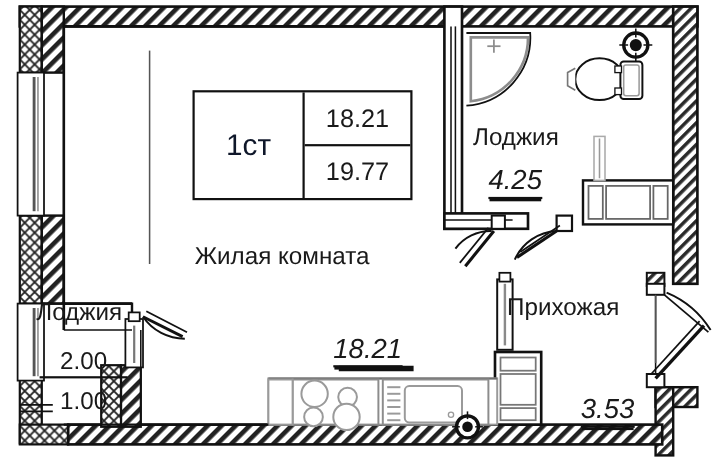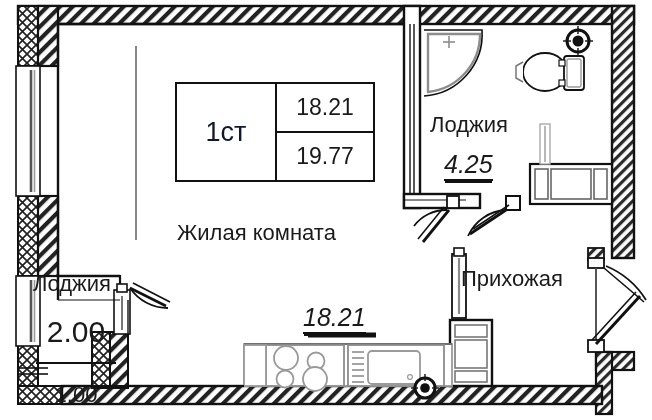--- a/index.html
+++ b/index.html
@@ -41,33 +41,33 @@
     border-bottom: 2px solid #111;
     box-shadow: 0 3px 0 -1px #111;
     padding-bottom: 2px;
   }
   .frac {
     position: absolute;
     text-align: center;
     color: #1a1a1a;
   }
   .frac .top {
-    font-size: 30px;
+    font-size: 22px;
     display: block;
-    padding-bottom: 13px;
+    padding-bottom: 1px;
   }
   .frac .bar {
     display: block;
     height: 0;
     border-top: 2px solid #111;
   }
   .frac .bot {
     font-size: 22px;
     display: block;
-    padding-top: 18px;
+    padding-top: 8px;
   }
   
   #info-table {
     position: absolute;
     left: 175px;
     top: 82px;
     width: 200px;
     height: 100px;
     border: 2px solid #111;
     background: #fff;
@@ -340,20 +340,21 @@
   <div class="lbl room-name" style="left:177px; top:222px;">Жилая комната</div>
 
   <div class="lbl room-area area-underline" style="left:303px; top:305px;">18.21</div>
 
   <div class="lbl room-name" style="left:430px; top:114px;">Лоджия</div>
 
   <div class="lbl room-area area-underline" style="left:444px; top:152px;">4.25</div>
 
   <div class="lbl room-name" style="left:461px; top:268px;">Прихожая</div>
 
+  <div class="lbl room-area area-underline" style="left:528px; top:360px;">3.53</div>
 
   <div class="lbl room-name" style="left:33px; top:273px;">Лоджия</div>
 
   <div class="frac" style="left:36px; top:315px; width:80px;">
     <span class="top">2.00</span>
     <span class="bar"></span>
     <span class="bot">1.00</span>
   </div>
 
 </div>

